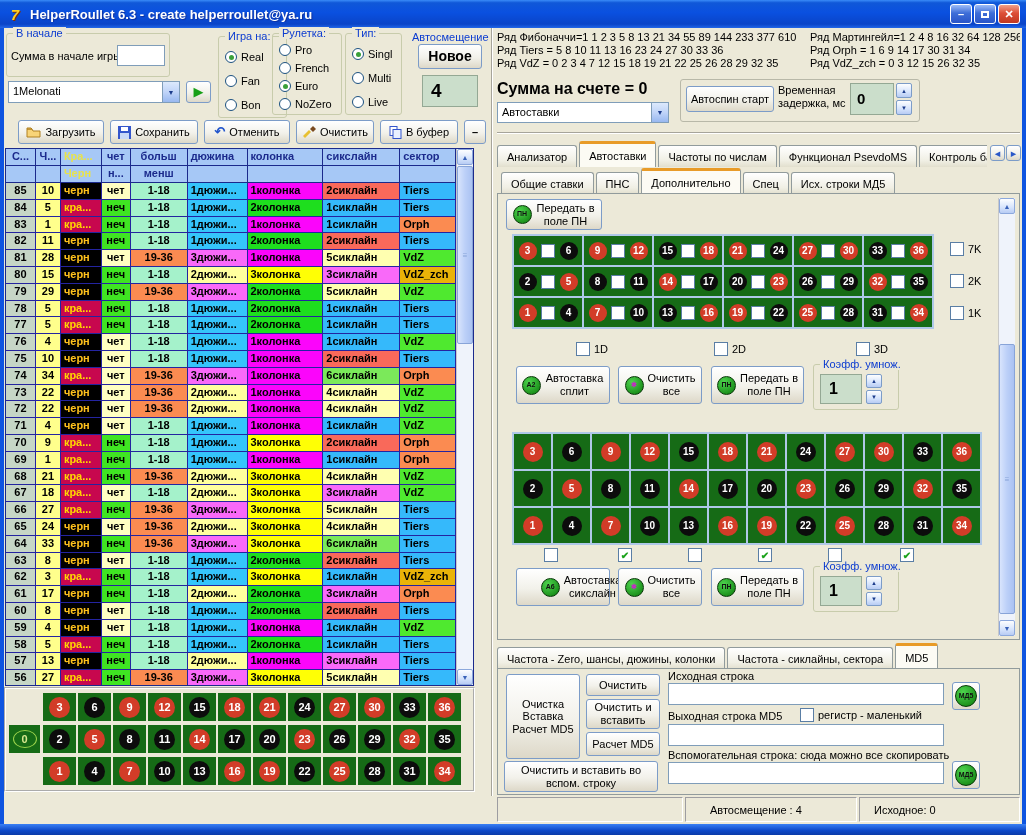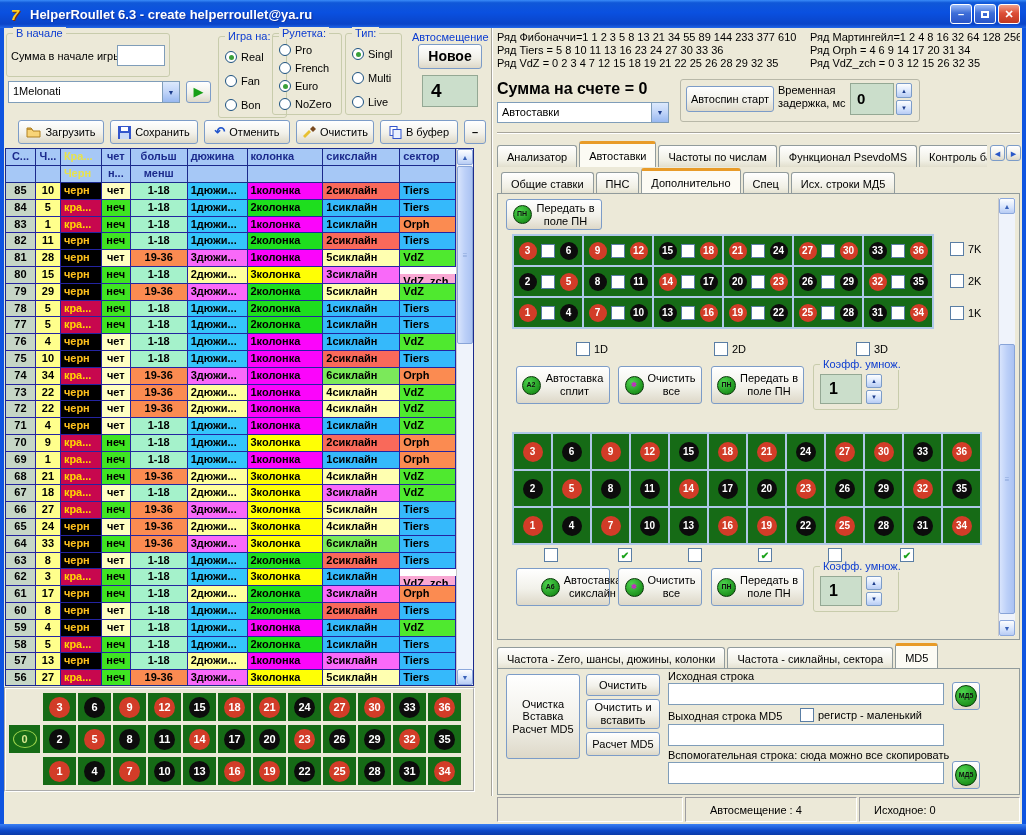--- a/index.html
+++ b/index.html
@@ -62,21 +62,21 @@
       padding-top:1px;white-space:nowrap;overflow:hidden;}
   .ctr{text-align:center;}.lft{padding-left:3px;}
   .c-idx{background:#C6D6C6;}.c-num{background:#FFFF8C;}
   .v-black{background:#000;color:#FFC21C;}.v-red{background:#C7074E;color:#FFD800;}
   .v-even{background:#FFFFC2;}.v-odd{background:#3FE422;}
   .v-low{background:#A5F2CB;}.v-high{background:#FB8B51;}
   .v-d1{background:#35C5FB;}.v-d2{background:#FFFF9E;}.v-d3{background:#F969F9;}
   .v-k1{background:#FB05FB;}.v-k2{background:#1EDE1E;}.v-k3{background:#FFFF05;}
   .v-s1{background:#35B9FB;}.v-s2{background:#F9695A;}.v-s3{background:#F969F9;}
   .v-s4{background:#FFFFB0;}.v-s5{background:#FFFFB0;}.v-s6{background:#7BE95A;}
-  .v-tiers{background:#35B9FB;}.v-orph{background:#FB8B51;}.v-vdz{background:#4FE92F;}.v-vdzz{background:#f9a8d4;margin-top:7px;}
+  .v-tiers{background:#35B9FB;}.v-orph{background:#FB8B51;}.v-vdz{background:#4FE92F;}.v-vdzz{background:#eab308;}
   
   .vsb{display:flex;flex-direction:column;width:17px;background:#EFF3FB;border-left:1px solid #C8C8C8;}
   .vsb .sb-up,.vsb .sb-dn{height:16px;flex:none;border:1px solid #8CA8DC;border-radius:2px;color:#3A62B8;font-size:7px;
       background:linear-gradient(180deg,#FDFEFF,#D6E4FC 60%,#B8CCF4);display:flex;align-items:center;justify-content:center;}
   .sb-track{flex:1;position:relative;}
   .sb-thumb{position:absolute;left:0;width:100%;border:1px solid #88A4D8;border-radius:2px;color:#88A4D8;font-size:8px;
       background:linear-gradient(90deg,#D8E4FC,#BCD0F8 50%,#AAC2F2);display:flex;align-items:center;justify-content:center;}
   
   .sunk{border:1px solid;border-color:#9D9DA1 #FFF #FFF #9D9DA1;}
   #lboard{position:absolute;left:0px;top:659px;width:471px;height:105px;background:#ECE9D8;
@@ -711,21 +711,21 @@
             <span class="numc red" style="width: 21px; height: 21px; font-size: 11px;">34</span>
           </div>
         </div>
       </div>
 
 
     <span class="infoline" style="left:493px;top:3px;width:310px;">Ряд Фибоначчи=1 1 2 3 5 8 13 21 34 55 89 144 233 377 610</span>
     <span class="infoline" style="left:493px;top:16px;width:310px;">Ряд Tiers = 5 8 10 11 13 16 23 24 27 30 33 36</span>
     <span class="infoline" style="left:493px;top:29px;width:310px;">Ряд VdZ = 0 2 3 4 7 12 15 18 19 21 22 25 26 28 29 32 35</span>
     <span class="infoline" style="left:806px;top:3px;width:210px;">Ряд Мартингейл=1 2 4 8 16 32 64 128 256</span>
-    <span class="infoline" style="left:806px;top:16px;width:210px;">Ряд Orph = 4 6 9 14 17 20 31 34</span>
+    <span class="infoline" style="left:806px;top:16px;width:210px;">Ряд Orph = 1 6 9 14 17 30 31 34</span>
     <span class="infoline" style="left:806px;top:29px;width:210px;">Ряд VdZ_zch = 0 3 12 15 26 32 35</span>
 
     <span class="lbl" style="left:493px;top:52px;font-size:16px;font-weight:bold;">Сумма на счете = 0</span>
     <div class="combo" style="left:493px;top:74px;width:172px;height:21px;">
       <span class="cval">Автоставки</span>
       <span class="carw">▼</span>
     </div>
     <div class="grp" style="left:676px;top:51px;width:240px;height:43px;border-color:#B8B8A8;"></div>
     <div class="btn" style="left:682px;top:58px;width:88px;height:26px;">Автоспин старт</div>
     <span class="lbl" style="left:774px;top:56px;">Временная</span>
@@ -1075,20 +1075,21 @@
         <span class="cb"></span>
         <span>регистр  - маленький</span>
       </span>
       <input class="input" style="left: 170px; top: 55px; width: 276px; height: 22px;" value="">
 
       <span class="lbl" style="left:170px;top:80px;">Вспомогательная строка: сюда можно все скопировать</span>
       <input class="input" style="left: 170px; top: 93px; width: 276px; height: 22px;" value="">
       <div class="btn" style="left:454px;top:92px;width:28px;height:28px;">
         <span class="gico" style="width:22px;height:22px;font-size:7px;">МД5</span>
       </div>
+      <div class="btn" style="left:6px;top:92px;width:154px;height:31px;padding:0 6px;">Очистить и  вставить во вспом. строку</div>
     </div>
 
     <div class="status sunk" style="left:493px;top:769px;width:186px;"></div>
     <div class="status sunk" style="left:681px;top:769px;width:172px;padding-left:24px;">
       <span>Автосмещение : 4</span>
     </div>
     <div class="status sunk" style="left:855px;top:769px;width:161px;padding-left:14px;">
       <span>Исходное: 0</span>
     </div>
   </div>

